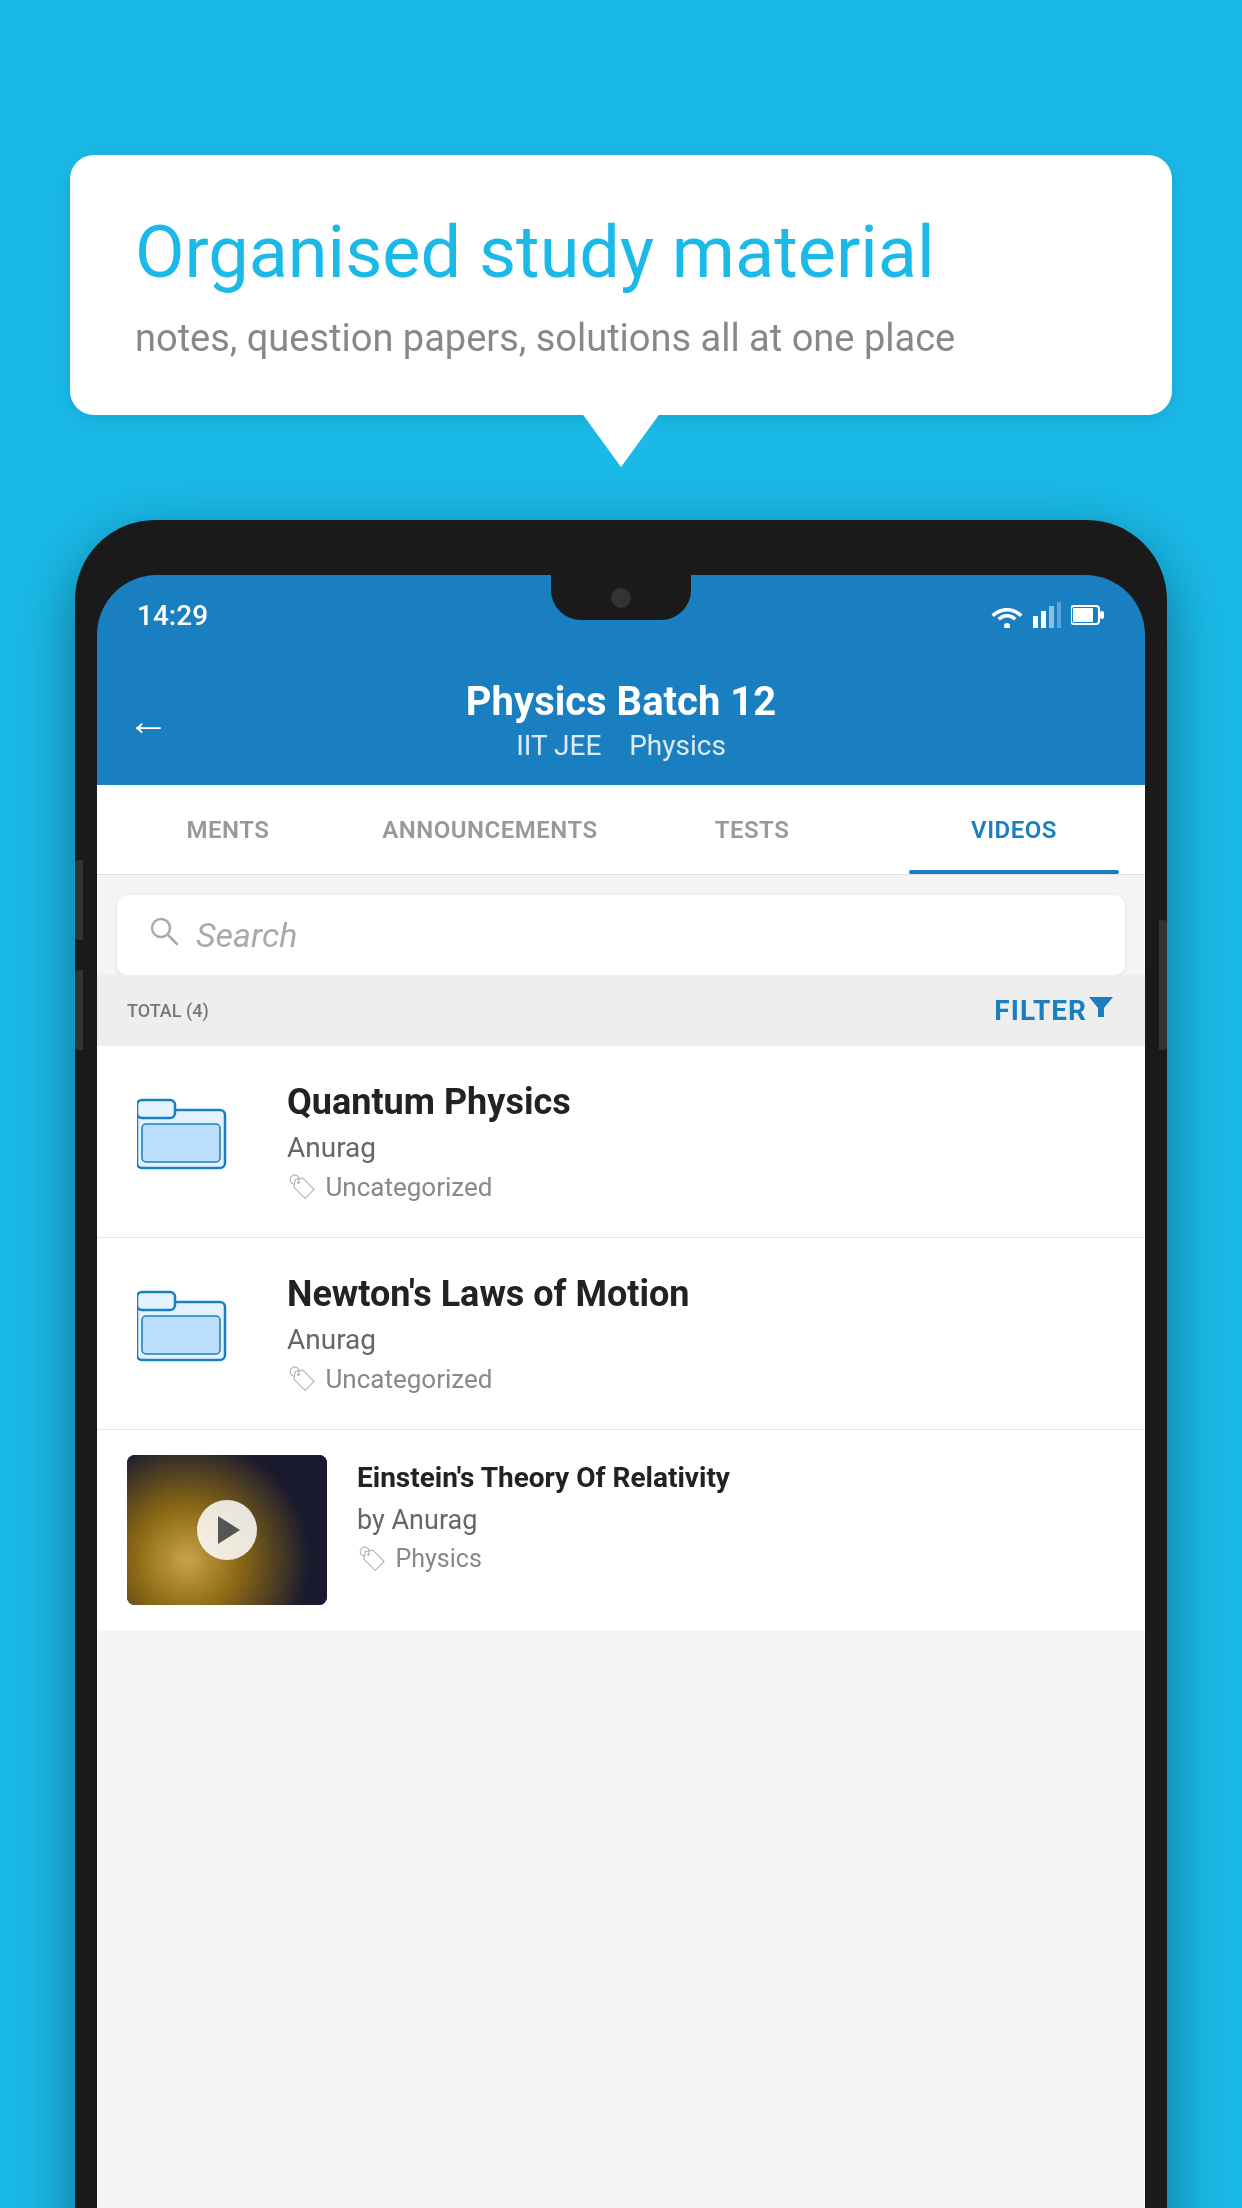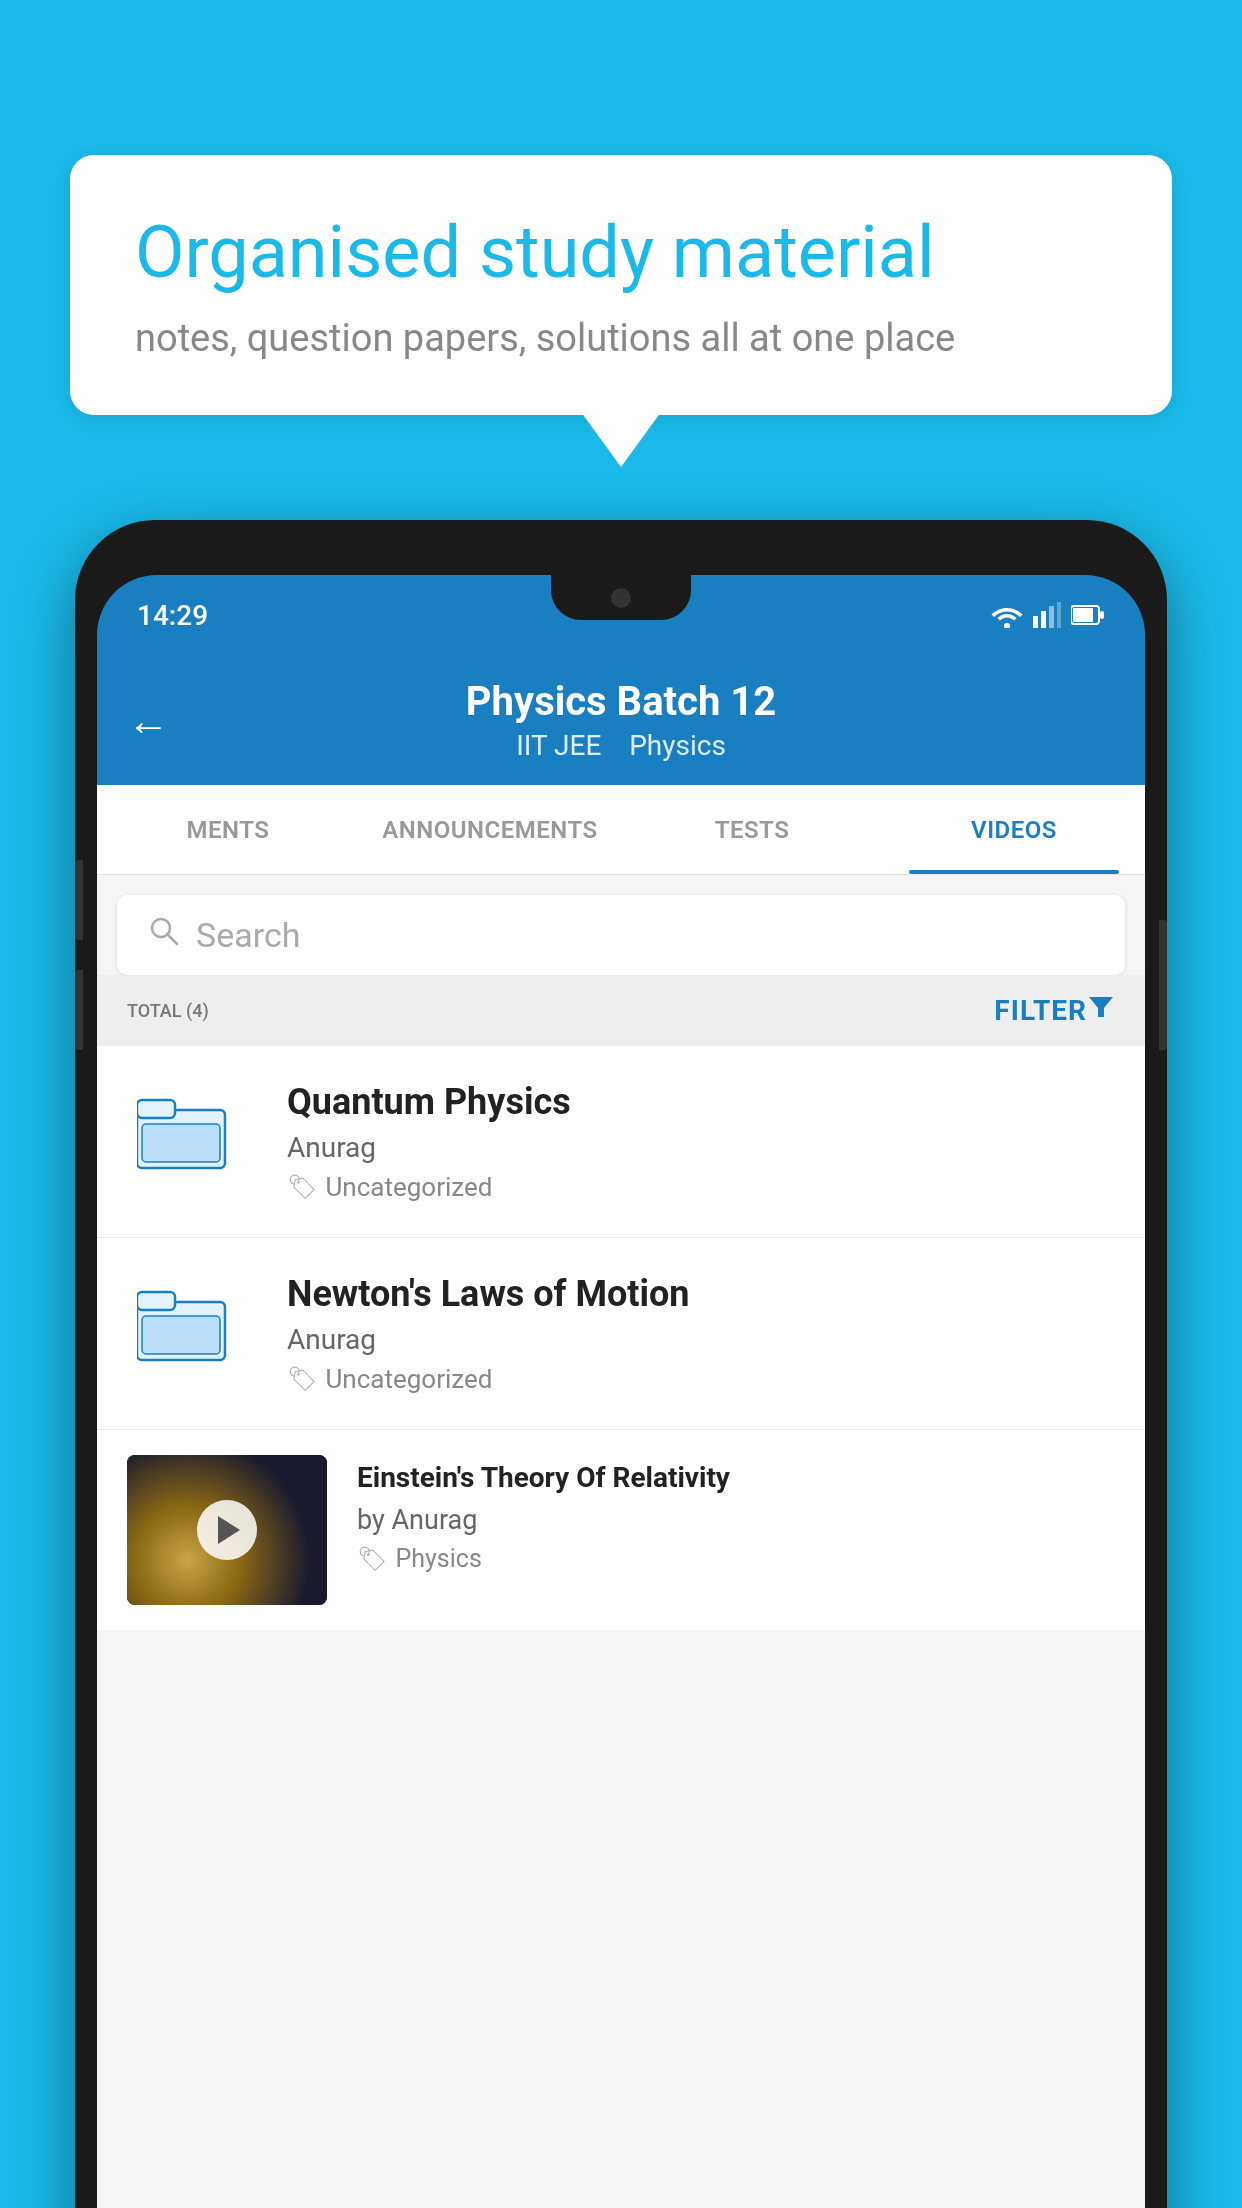--- a/index.html
+++ b/index.html
@@ -217,20 +217,21 @@
     .search-bar {
       margin: 20px 20px 0 20px;
       background: white;
       border-radius: 10px;
       height: 80px;
       display: flex;
       align-items: center;
       padding: 0 30px;
       gap: 15px;
       box-shadow: 0 1px 4px rgba(0,0,0,0.1);
+      font-style: italic;
     }
 
     .search-icon-wrap {
       color: #aaa;
       font-size: 34px;
     }
 
     .search-placeholder {
       font-size: 34px;
       color: #aaa;

